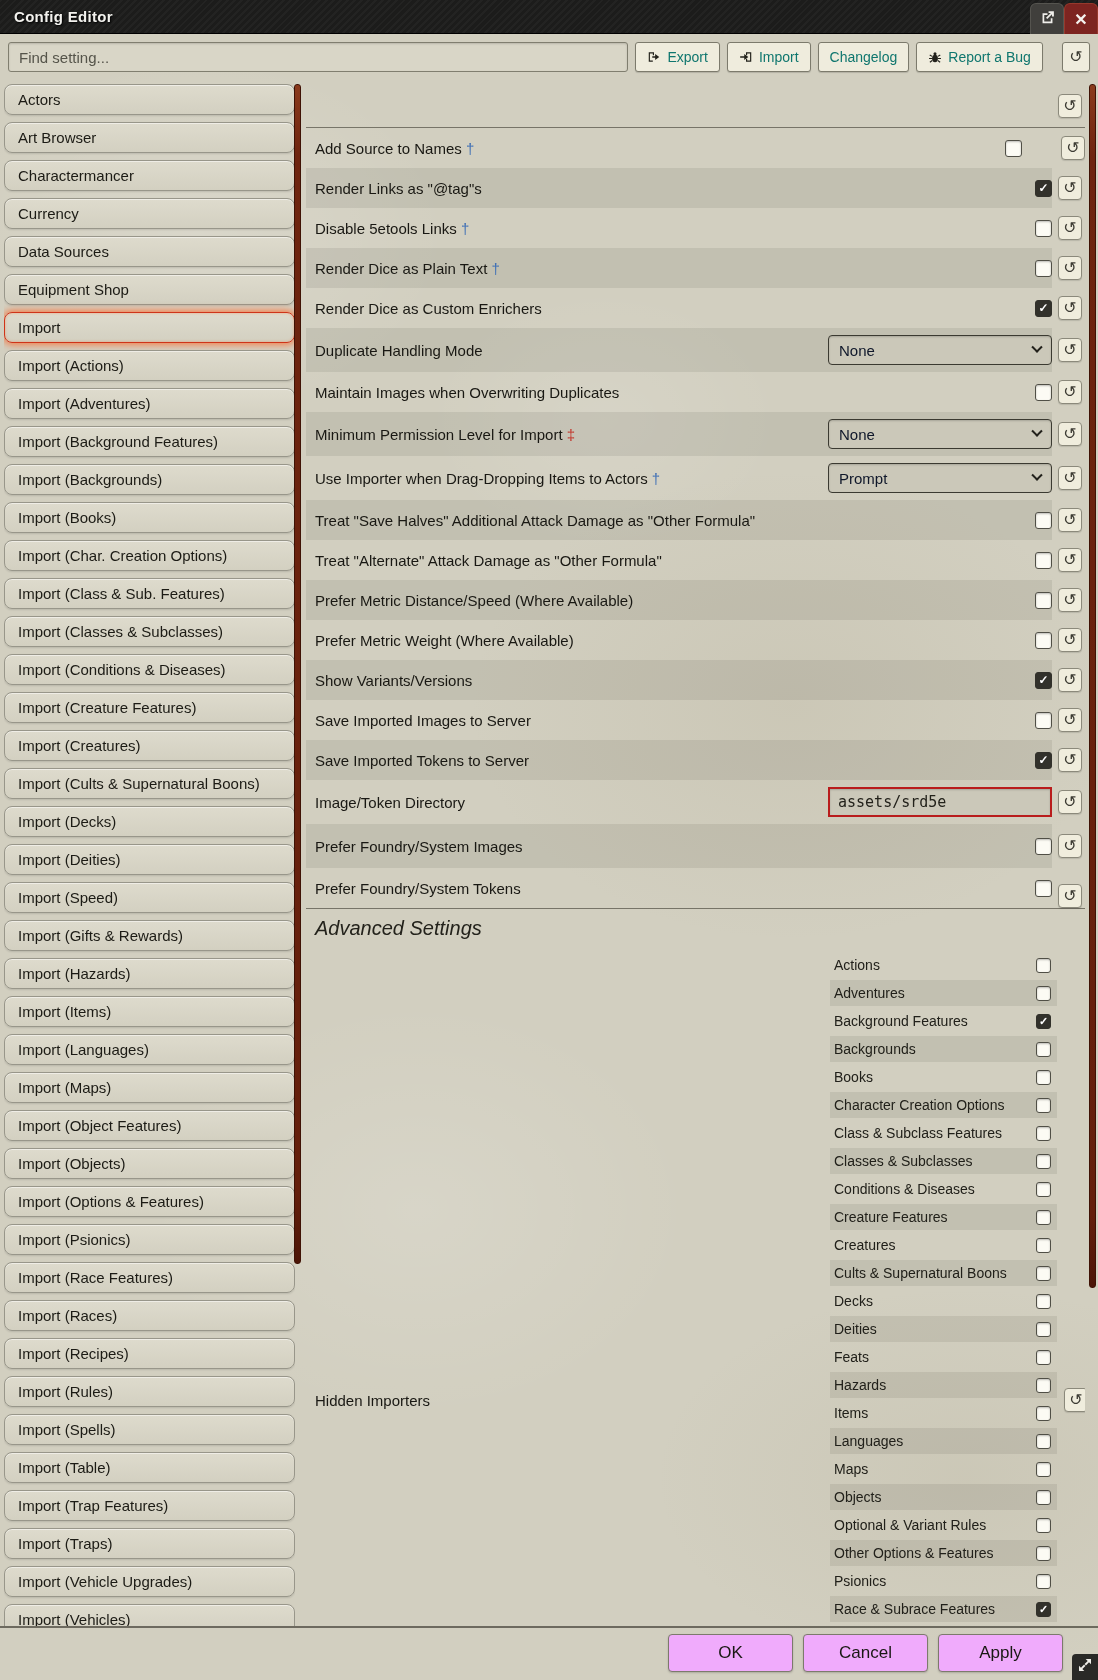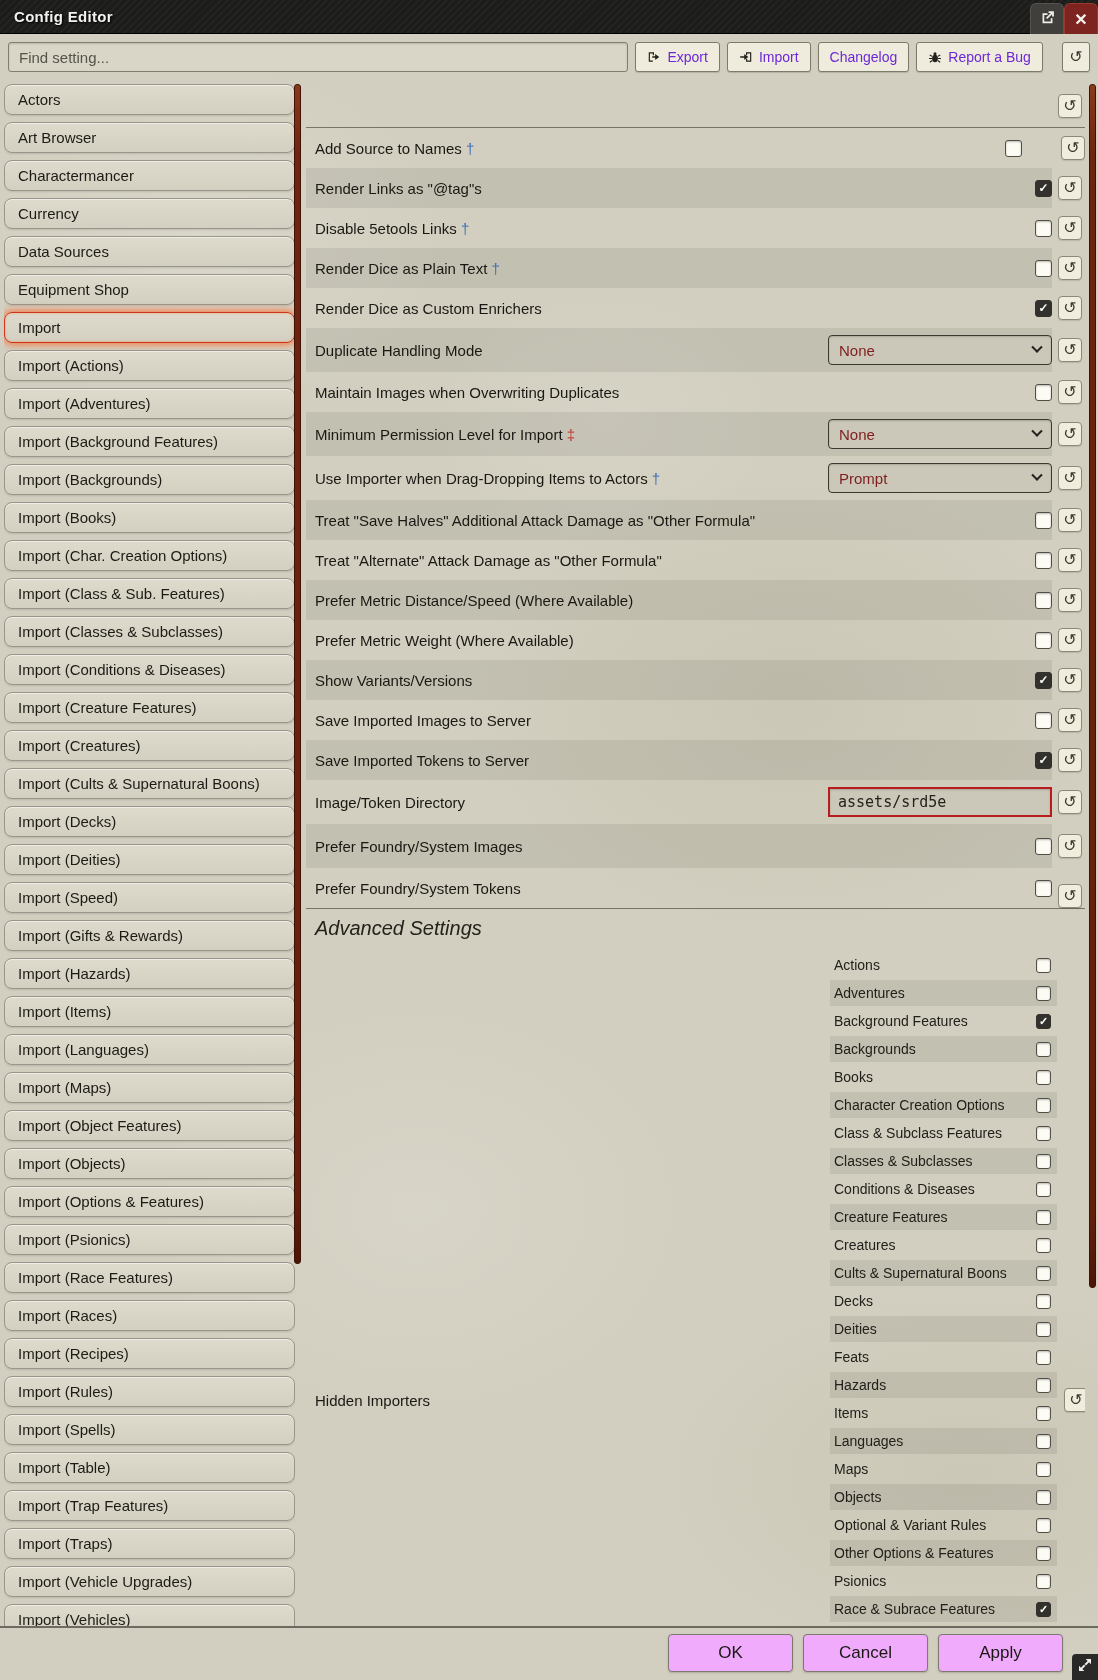--- a/index.html
+++ b/index.html
@@ -35,21 +35,21 @@
   
   .toolbar { position:absolute; left:0; top:34px; width:1098px; height:46px; display:flex; align-items:center; padding:0 8px; }
   .search-input {
     width:662px; height:30px; background:#d9d6c7; border:1px solid #807e6f; border-radius:3px;
     font-family:"Liberation Sans", sans-serif; font-size:15px; color:#2a2922; padding:0 10px; outline:none;
     box-shadow:inset 0 1px 2px rgba(0,0,0,.15);
   }
   .search-input::placeholder { color:#55544a; opacity:1; }
   .tb-btn {
     height:30px; margin-left:7px; padding:0 11px; display:flex; align-items:center; gap:6px;
-    background:#efecdd; border:1px solid #7c7a6c; border-radius:3px; font-size:14px; color:#6d28d9;
+    background:#efecdd; border:1px solid #7c7a6c; border-radius:3px; font-size:14px; color:#0f766e;
     font-family:"Liberation Sans", sans-serif; cursor:pointer; white-space:nowrap;
     box-shadow:0 1px 1px rgba(0,0,0,.15);
   }
   .tb-btn svg { display:block; }
   .tb-reset { width:30px; padding:0; justify-content:center; margin-left:19px; font-size:16px; color:#33322c; }
   .tb-spacer { flex:1; }
   .undo-glyph { font-size:16px; line-height:1; color:#3c3b33; }
   
   .sidebar { position:absolute; left:4px; top:84px; width:291px; height:1542px; overflow:hidden; }
   .sidebar-item {
@@ -89,21 +89,21 @@
   }
   .cb {
     width:17px; height:17px; border:1px solid #504f46; border-radius:3px; background:#fcfbf4;
     display:flex; align-items:center; justify-content:center; cursor:pointer;
     font-size:12px; font-weight:bold; color:transparent; box-shadow:inset 0 1px 2px rgba(0,0,0,.25);
   }
   .cb.checked { background:#32312b; border-color:#32312b; color:#fff; box-shadow:none; }
   .sel {
     width:224px; height:30px; background:#cbc8b9; border:1px solid #3b3a31; border-radius:4px;
     display:flex; align-items:center; justify-content:space-between; padding:0 10px; cursor:pointer;
-    font-size:15px; color:#7f1d1d; box-shadow:inset 0 1px 2px rgba(0,0,0,.18);
+    font-size:15px; color:#0f172a; box-shadow:inset 0 1px 2px rgba(0,0,0,.18);
   }
   .chev { width:8px; height:8px; border-right:2px solid #22211b; border-bottom:2px solid #22211b; transform:rotate(45deg) translate(-2px,-2px); }
   .txt-input {
     width:224px; height:30px; background:#cbc8b9; border:2px solid #b91c1c; border-radius:0;
     font-family:"DejaVu Sans Mono", monospace; font-size:15px; color:#23221b; padding:0 8px; outline:none;
     box-shadow:inset 0 1px 2px rgba(0,0,0,.18);
   }
   .adv-heading { height:38px; display:flex; align-items:center; padding-left:9px; font-size:20px; font-style:italic; color:#23221b; }
   
   .hidden-section { position:relative; height:680px; }

